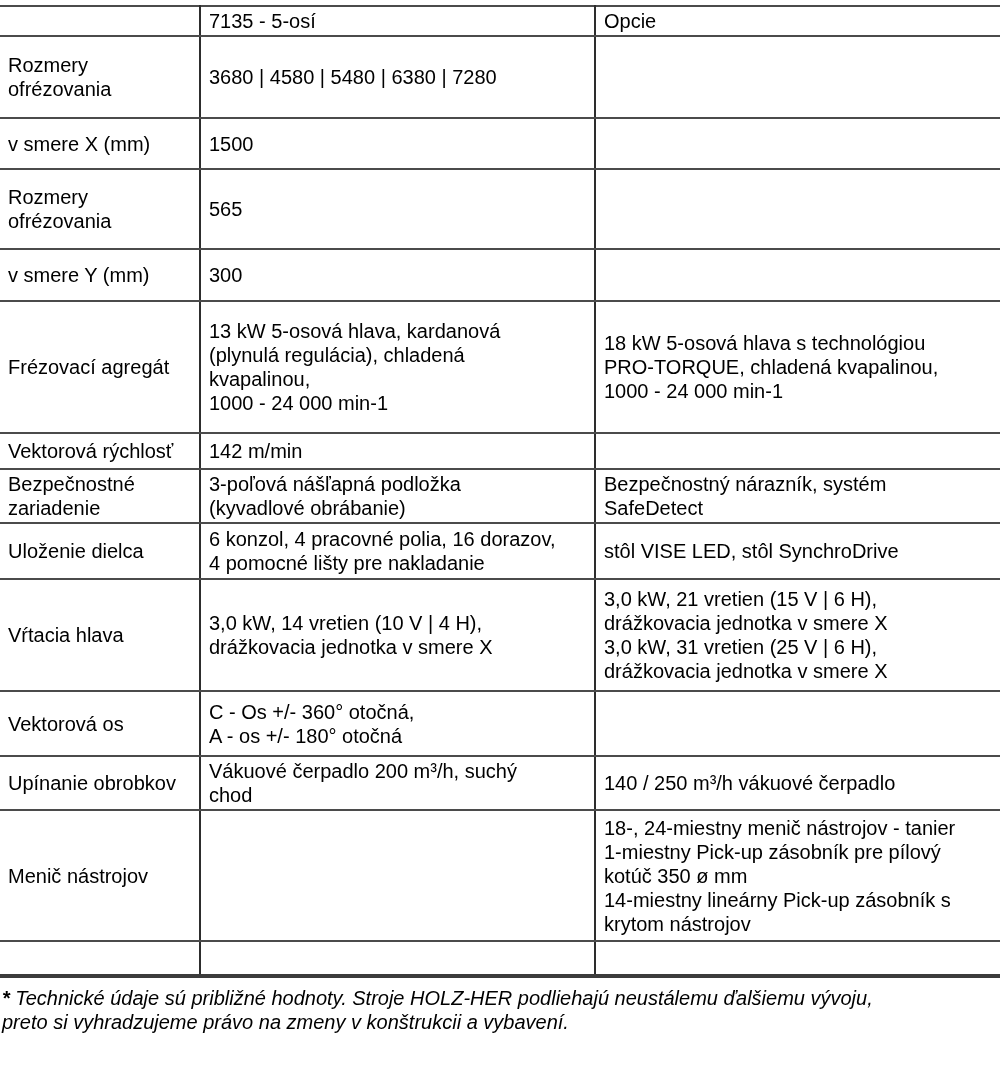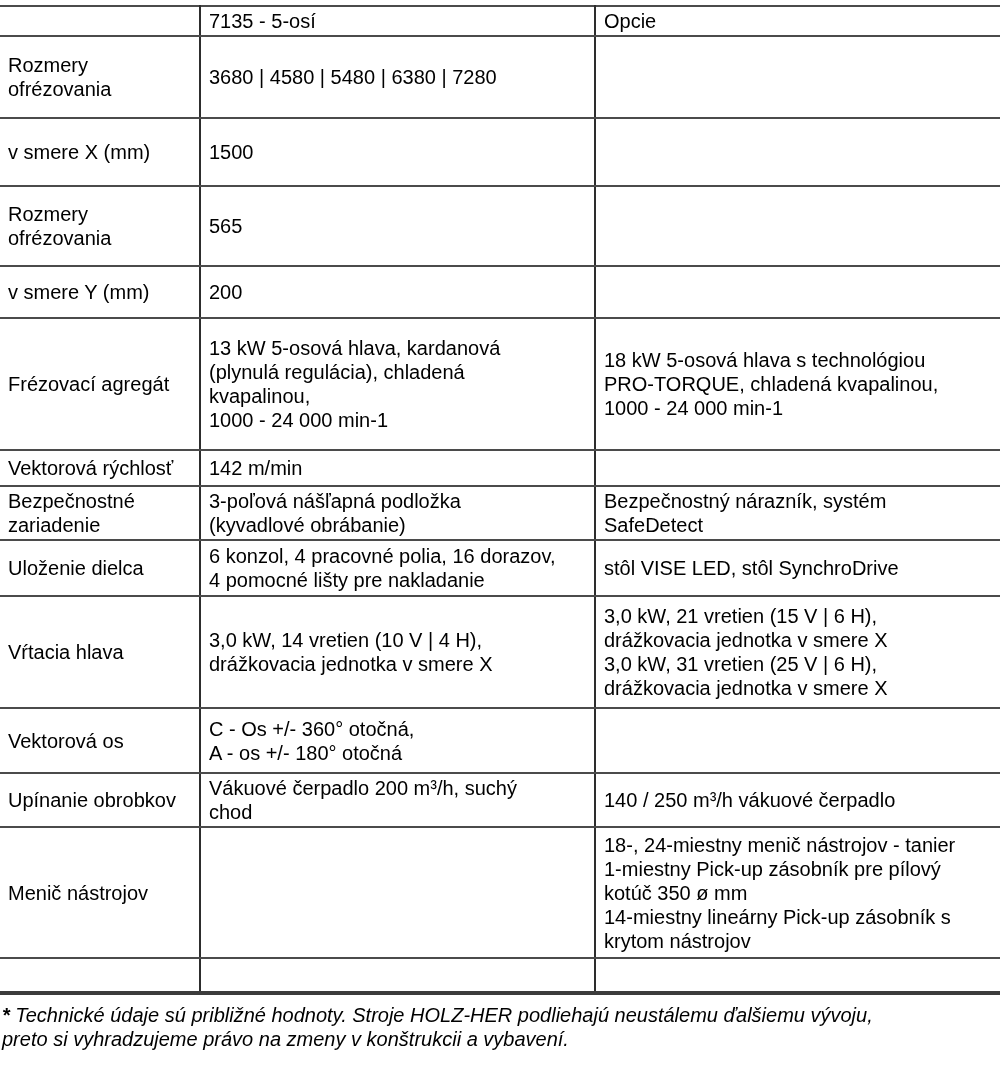--- a/index.html
+++ b/index.html
@@ -32,21 +32,21 @@
     white-space:pre-line;
     border-bottom:2.5px solid #4b4b4b;
     overflow:hidden;
     box-sizing:border-box;
   }
   td.col2, td.col3{
     border-left:2px solid #2d2d2d;
   }
   tr.hdr{height:28px;}
   tr.r0{height:82px;}
-  tr.r1{height:68px;margin-left:32px;}
+  tr.r1{height:51px;margin-left:32px;}
   tr.r2{height:80px;}
   tr.r3{height:52px;}
   tr.r4{height:132px;}
   tr.r5{height:36px;}
   tr.r6{height:54px;}
   tr.r7{height:56px;}
   tr.r8{height:112px;}
   tr.r9{height:65px;}
   tr.r10{height:52px;}
   tr.r11{height:131px;}
@@ -98,21 +98,21 @@
 
       <tr class="r2">
         <td class="col1">Rozmery
 ofrézovania</td>
         <td class="col2">565</td>
         <td class="col3"></td>
       </tr>
 
       <tr class="r3">
         <td class="col1">v smere Y (mm)</td>
-        <td class="col2">200</td>
+        <td class="col2">300</td>
         <td class="col3"></td>
       </tr>
 
       <tr class="r4">
         <td class="col1">Frézovací agregát</td>
         <td class="col2">13 kW 5-osová hlava, kardanová
 (plynulá regulácia), chladená
 kvapalinou,
 1000 - 24 000 min-1</td>
         <td class="col3">18 kW 5-osová hlava s technológiou

